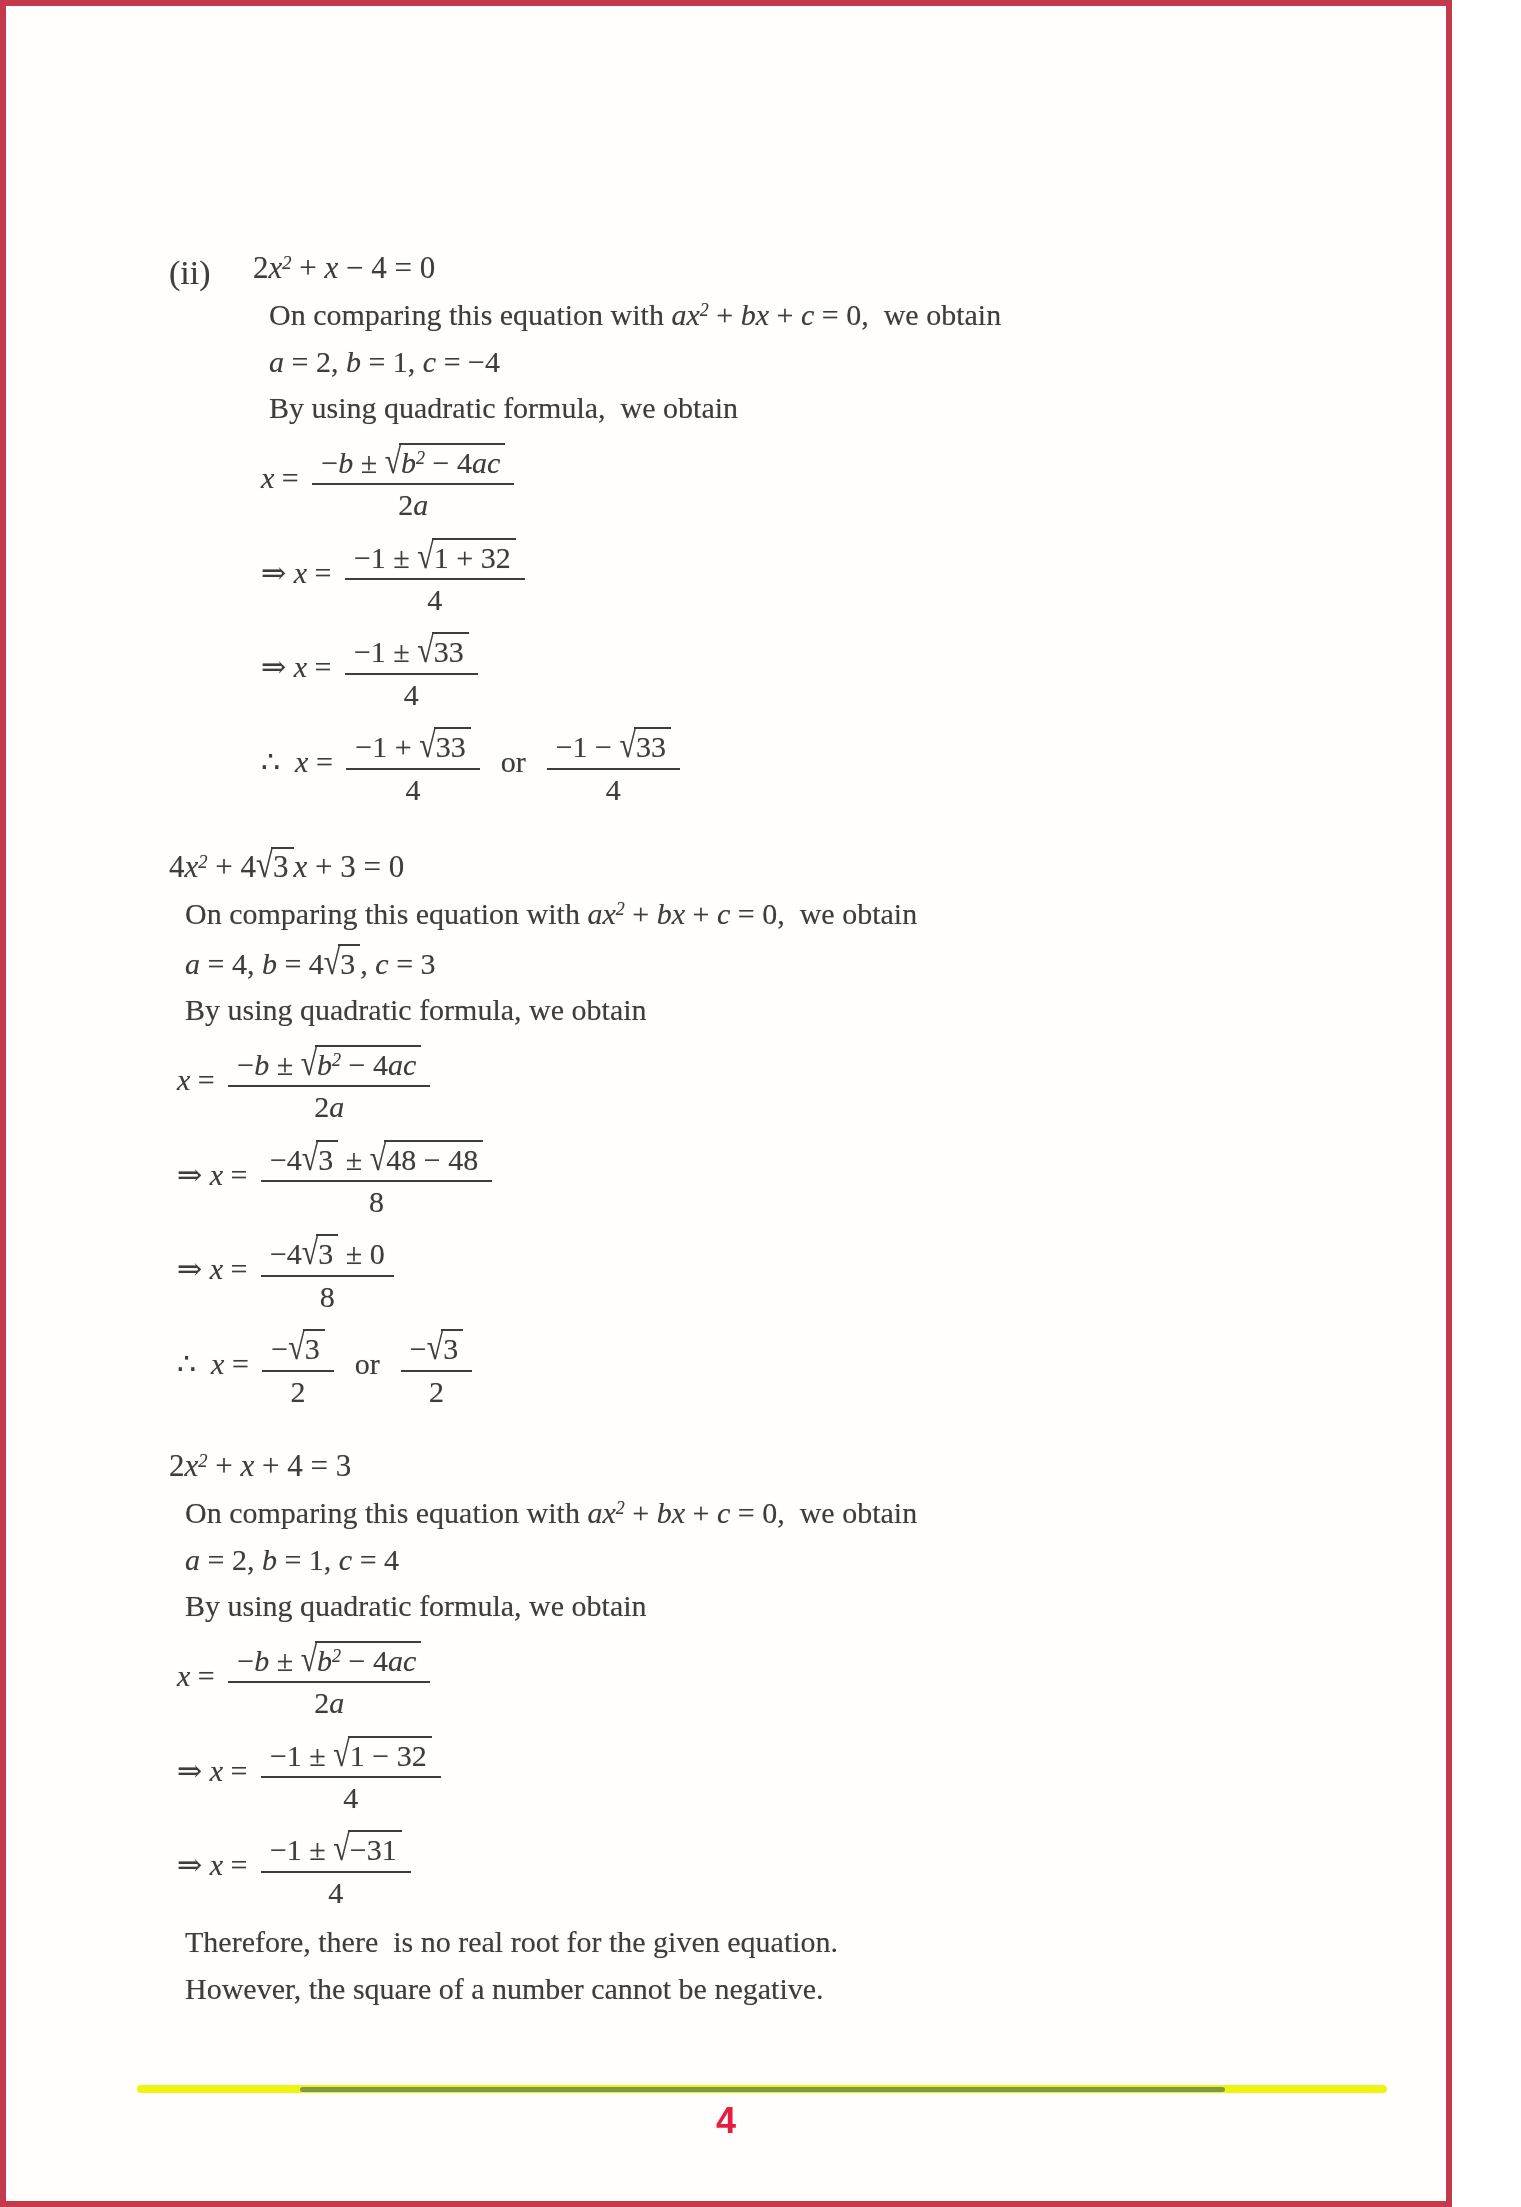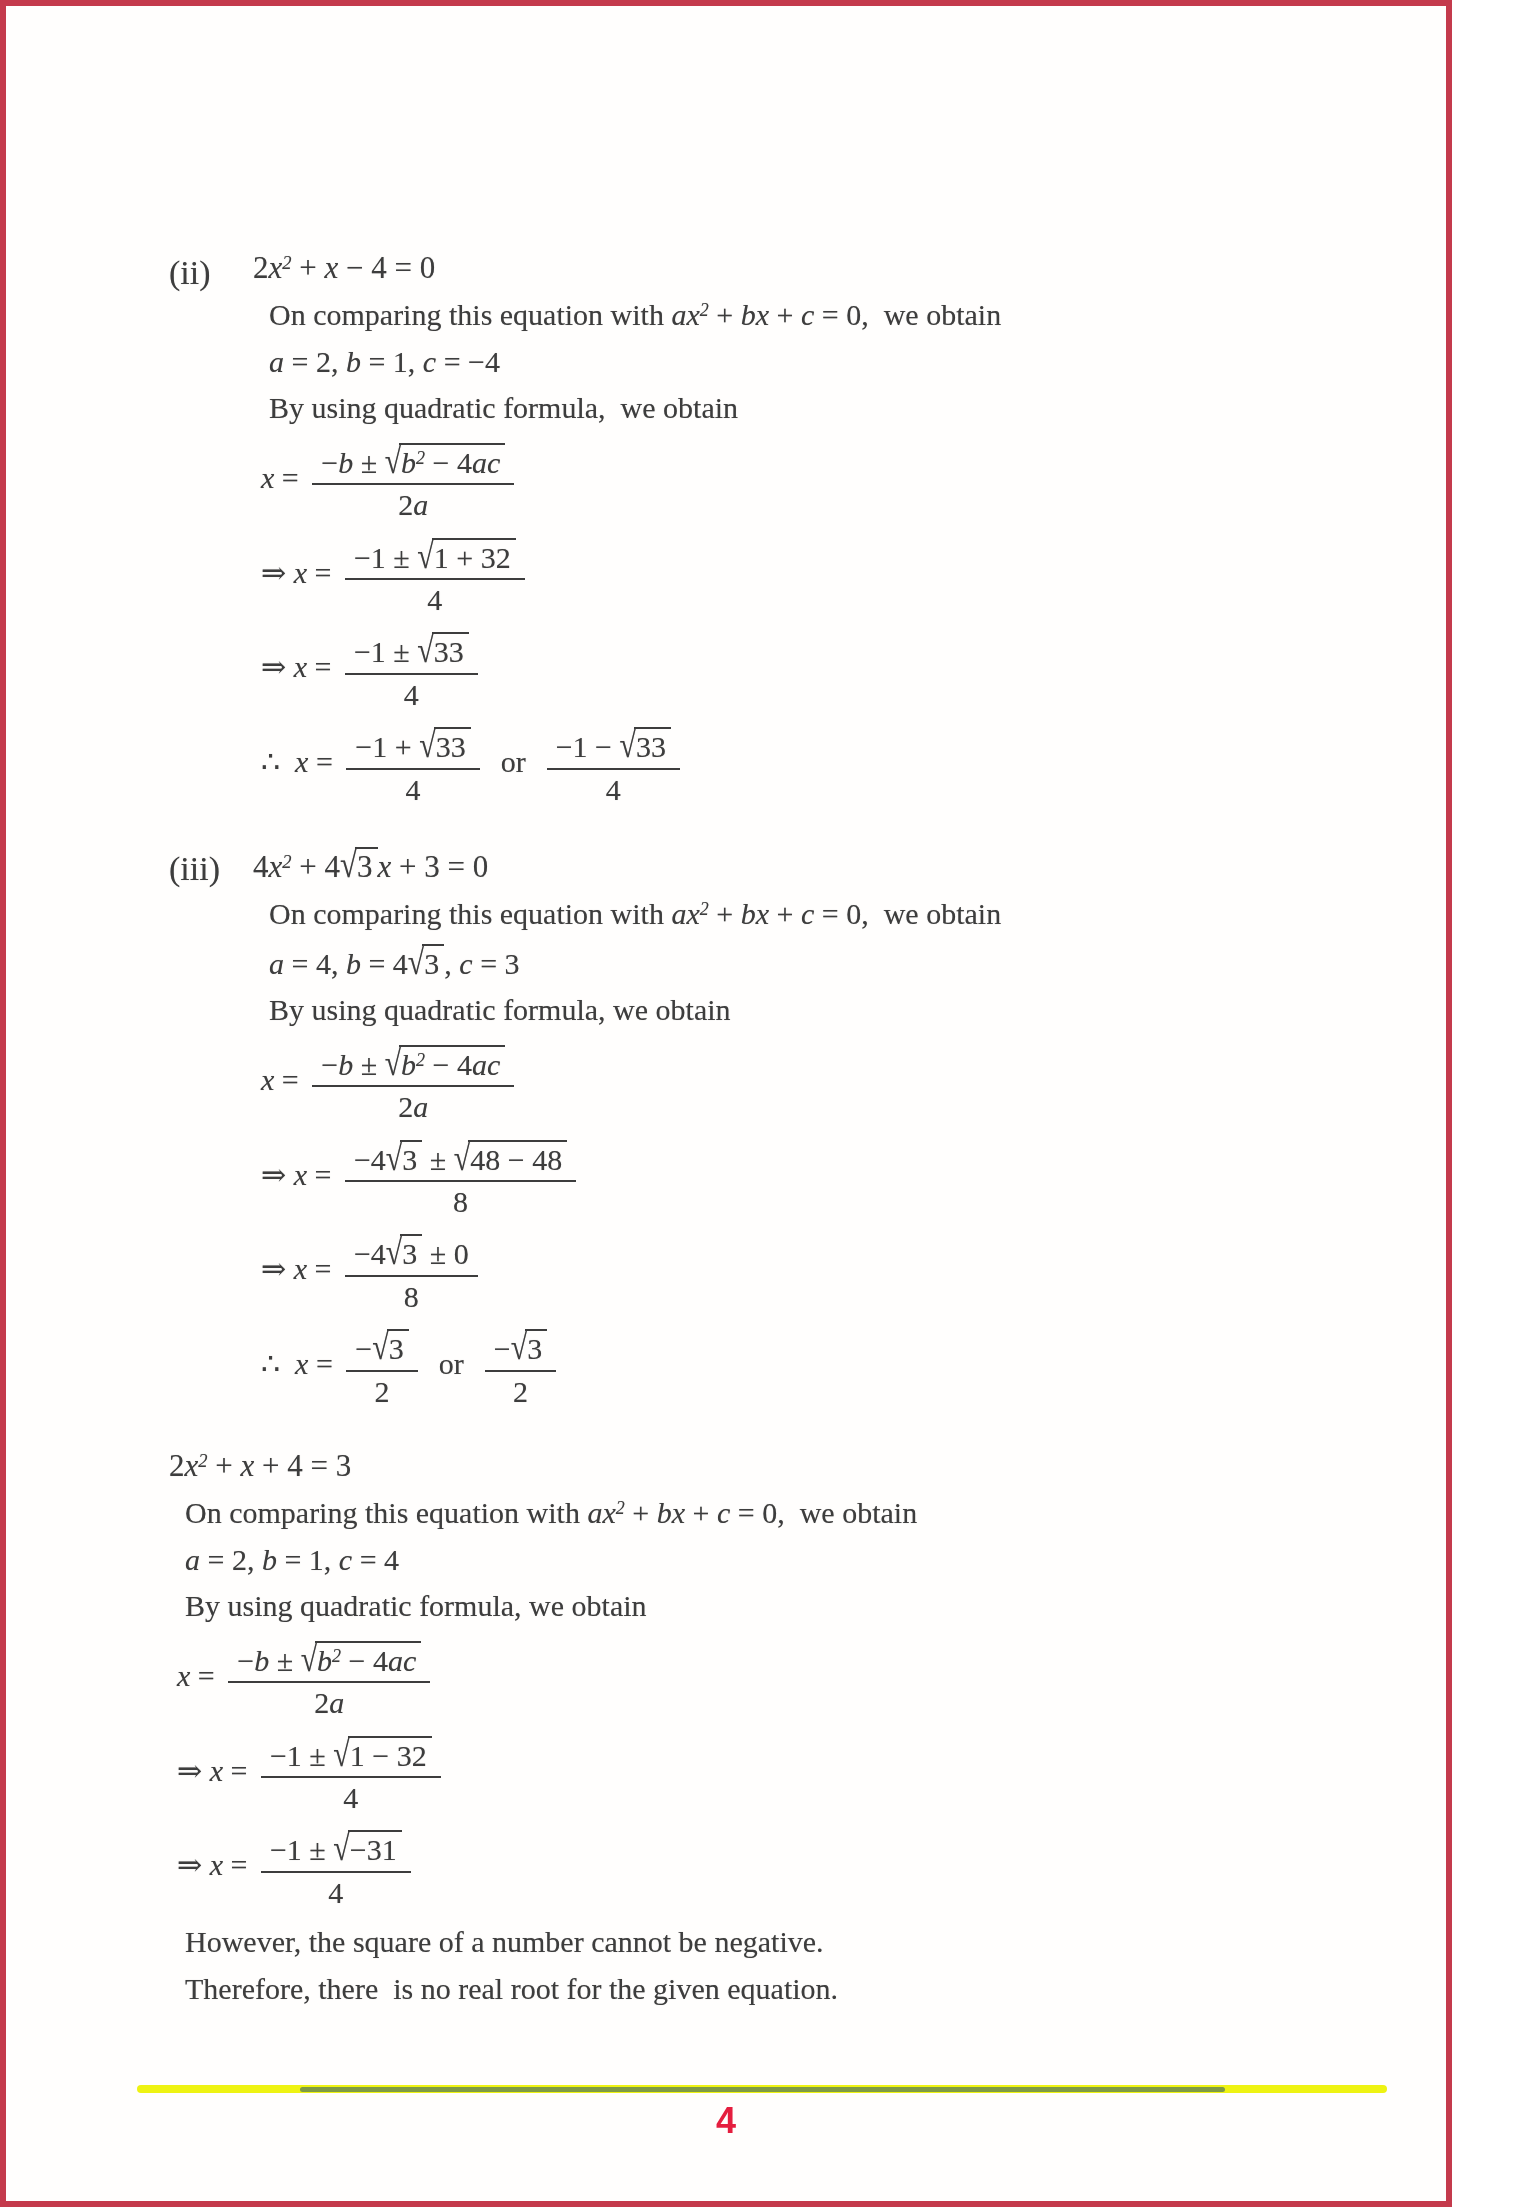--- a/index.html
+++ b/index.html
@@ -53,41 +53,40 @@
           <div class="txtline"><span>On comparing this equation with </span><span class="it">ax</span><sup class="it">2</sup><span> + </span><span class="it">bx</span><span> + </span><span class="it">c</span><span> = 0,  we obtain</span></div>
           <div class="txtline"><span class="it">a</span><span> = 2, </span><span class="it">b</span><span> = 1, </span><span class="it">c</span><span> = −4</span></div>
           <div class="txtline"><span>By using quadratic formula,  we obtain</span></div>
           <div class="eqline"><span class="it">x</span><span> = </span><span class="frac"><span class="num"><span>−</span><span class="it">b</span><span> ± </span><span class="sqrt"><span class="rsign">√</span><span class="rarg"><span class="it">b</span><sup class="it">2</sup><span> − 4</span><span class="it">ac</span></span></span></span><span class="den"><span>2</span><span class="it">a</span></span></span></div>
           <div class="eqline"><span>⇒ </span><span class="it">x</span><span> = </span><span class="frac"><span class="num"><span>−1 ± </span><span class="sqrt"><span class="rsign">√</span><span class="rarg"><span>1 + 32</span></span></span></span><span class="den"><span>4</span></span></span></div>
           <div class="eqline"><span>⇒ </span><span class="it">x</span><span> = </span><span class="frac"><span class="num"><span>−1 ± </span><span class="sqrt"><span class="rsign">√</span><span class="rarg"><span>33</span></span></span></span><span class="den"><span>4</span></span></span></div>
           <div class="eqline"><span>∴  </span><span class="it">x</span><span> = </span><span class="frac"><span class="num"><span>−1 + </span><span class="sqrt"><span class="rsign">√</span><span class="rarg"><span>33</span></span></span></span><span class="den"><span>4</span></span></span><span>  or  </span><span class="frac"><span class="num"><span>−1 − </span><span class="sqrt"><span class="rsign">√</span><span class="rarg"><span>33</span></span></span></span><span class="den"><span>4</span></span></span></div>
         </div>
       </section>
       <section class="qsection">
-        <div class="qlabel">(iii)</div>
         <div class="sbody">
           <div class="eqline head"><span>4</span><span class="it">x</span><sup class="it">2</sup><span> + 4</span><span class="sqrt"><span class="rsign">√</span><span class="rarg"><span>3</span></span></span><span class="it">x</span><span> + 3 = 0</span></div>
           <div class="txtline"><span>On comparing this equation with </span><span class="it">ax</span><sup class="it">2</sup><span> + </span><span class="it">bx</span><span> + </span><span class="it">c</span><span> = 0,  we obtain</span></div>
           <div class="txtline"><span class="it">a</span><span> = 4, </span><span class="it">b</span><span> = 4</span><span class="sqrt"><span class="rsign">√</span><span class="rarg"><span>3</span></span></span><span>, </span><span class="it">c</span><span> = 3</span></div>
           <div class="txtline"><span>By using quadratic formula, we obtain</span></div>
           <div class="eqline"><span class="it">x</span><span> = </span><span class="frac"><span class="num"><span>−</span><span class="it">b</span><span> ± </span><span class="sqrt"><span class="rsign">√</span><span class="rarg"><span class="it">b</span><sup class="it">2</sup><span> − 4</span><span class="it">ac</span></span></span></span><span class="den"><span>2</span><span class="it">a</span></span></span></div>
           <div class="eqline"><span>⇒ </span><span class="it">x</span><span> = </span><span class="frac"><span class="num"><span>−4</span><span class="sqrt"><span class="rsign">√</span><span class="rarg"><span>3</span></span></span><span> ± </span><span class="sqrt"><span class="rsign">√</span><span class="rarg"><span>48 − 48</span></span></span></span><span class="den"><span>8</span></span></span></div>
           <div class="eqline"><span>⇒ </span><span class="it">x</span><span> = </span><span class="frac"><span class="num"><span>−4</span><span class="sqrt"><span class="rsign">√</span><span class="rarg"><span>3</span></span></span><span> ± 0</span></span><span class="den"><span>8</span></span></span></div>
           <div class="eqline"><span>∴  </span><span class="it">x</span><span> = </span><span class="frac"><span class="num"><span>−</span><span class="sqrt"><span class="rsign">√</span><span class="rarg"><span>3</span></span></span></span><span class="den"><span>2</span></span></span><span>  or  </span><span class="frac"><span class="num"><span>−</span><span class="sqrt"><span class="rsign">√</span><span class="rarg"><span>3</span></span></span></span><span class="den"><span>2</span></span></span></div>
         </div>
       </section>
       <section class="qsection">
         <div class="sbody">
           <div class="eqline head"><span>2</span><span class="it">x</span><sup class="it">2</sup><span> + </span><span class="it">x</span><span> + 4 = 3</span></div>
           <div class="txtline"><span>On comparing this equation with </span><span class="it">ax</span><sup class="it">2</sup><span> + </span><span class="it">bx</span><span> + </span><span class="it">c</span><span> = 0,  we obtain</span></div>
           <div class="txtline"><span class="it">a</span><span> = 2, </span><span class="it">b</span><span> = 1, </span><span class="it">c</span><span> = 4</span></div>
           <div class="txtline"><span>By using quadratic formula, we obtain</span></div>
           <div class="eqline"><span class="it">x</span><span> = </span><span class="frac"><span class="num"><span>−</span><span class="it">b</span><span> ± </span><span class="sqrt"><span class="rsign">√</span><span class="rarg"><span class="it">b</span><sup class="it">2</sup><span> − 4</span><span class="it">ac</span></span></span></span><span class="den"><span>2</span><span class="it">a</span></span></span></div>
           <div class="eqline"><span>⇒ </span><span class="it">x</span><span> = </span><span class="frac"><span class="num"><span>−1 ± </span><span class="sqrt"><span class="rsign">√</span><span class="rarg"><span>1 − 32</span></span></span></span><span class="den"><span>4</span></span></span></div>
           <div class="eqline"><span>⇒ </span><span class="it">x</span><span> = </span><span class="frac"><span class="num"><span>−1 ± </span><span class="sqrt"><span class="rsign">√</span><span class="rarg"><span>−31</span></span></span></span><span class="den"><span>4</span></span></span></div>
+          <div class="txtline"><span>Therefore, there  is no real root for the given equation.</span></div>
           <div class="txtline"><span>However, the square of a number cannot be negative.</span></div>
-          <div class="txtline"><span>Therefore, there  is no real root for the given equation.</span></div>
         </div>
       </section>
     </main>
   <div class="rule"></div>
   <div class="pagenum">4</div>
 </div>
 
 </body></html>

